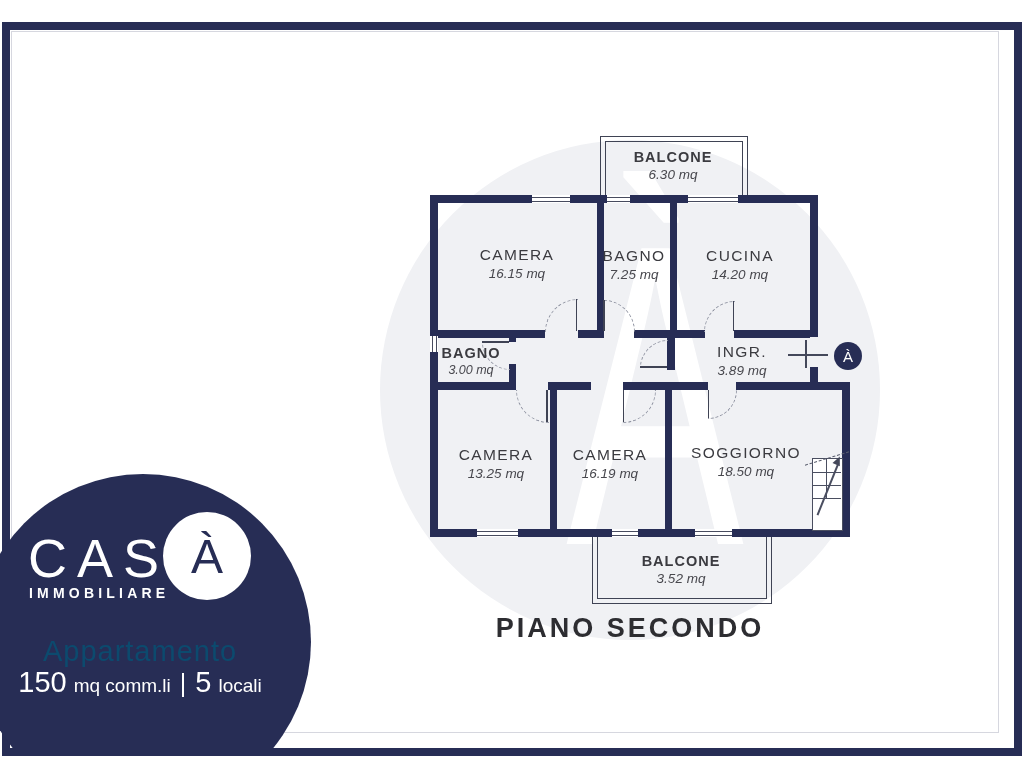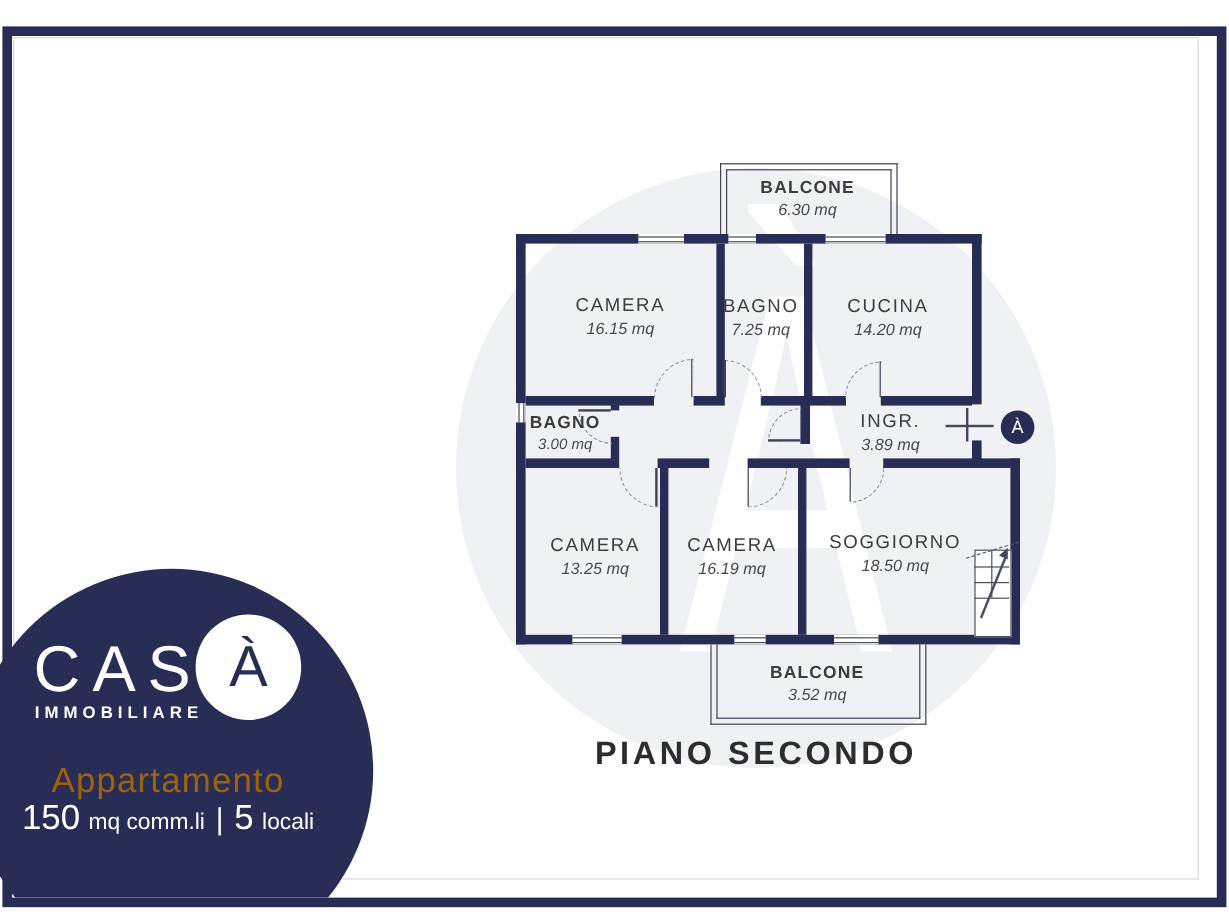--- a/index.html
+++ b/index.html
@@ -32,21 +32,21 @@
   .rname.sm{font-size:14.5px;letter-spacing:1px;font-weight:bold;}
   .rarea{font-size:13.5px;font-style:italic;color:#48484e;margin-top:2px;white-space:nowrap;}
   .floor{z-index:7;text-align:center;color:#2d2d31;font-size:27px;letter-spacing:3px;white-space:nowrap;}
   
   .blob-clip{left:0;top:470px;width:340px;height:278px;overflow:hidden;z-index:9;}
   .blob{position:absolute;left:-25px;top:4px;width:336px;height:336px;border-radius:50%;background:#272d55;}
   .logo-cas{left:28px;top:527px;color:#ffffff;font-size:54px;letter-spacing:10px;z-index:10;font-weight:400;}
   .logo-circle{left:163px;top:512px;width:88px;height:88px;border-radius:50%;background:#ffffff;z-index:10;
                display:flex;align-items:center;justify-content:center;color:#272d55;font-size:48px;}
   .logo-sub{left:29px;top:585px;color:#ffffff;font-size:14px;font-weight:700;letter-spacing:4.2px;z-index:10;}
-  .logo-type{left:10px;top:635px;width:260px;text-align:center;color:#a16207;font-size:29px;letter-spacing:1px;z-index:10;}
+  .logo-type{left:10px;top:635px;width:260px;text-align:center;color:#0c4a6e;font-size:29px;letter-spacing:1px;z-index:10;}
   .logo-size{left:5px;top:666px;width:270px;z-index:10;color:#ffffff;display:flex;align-items:baseline;justify-content:center;gap:7px;}
   .sz-big{font-size:29px;}
   .sz-small{font-size:19px;}
   .sz-pipe{font-size:25px;font-weight:300;padding:0 2px;}
 </style>
 </head>
 <body>
 
 <div id="stage">
 

